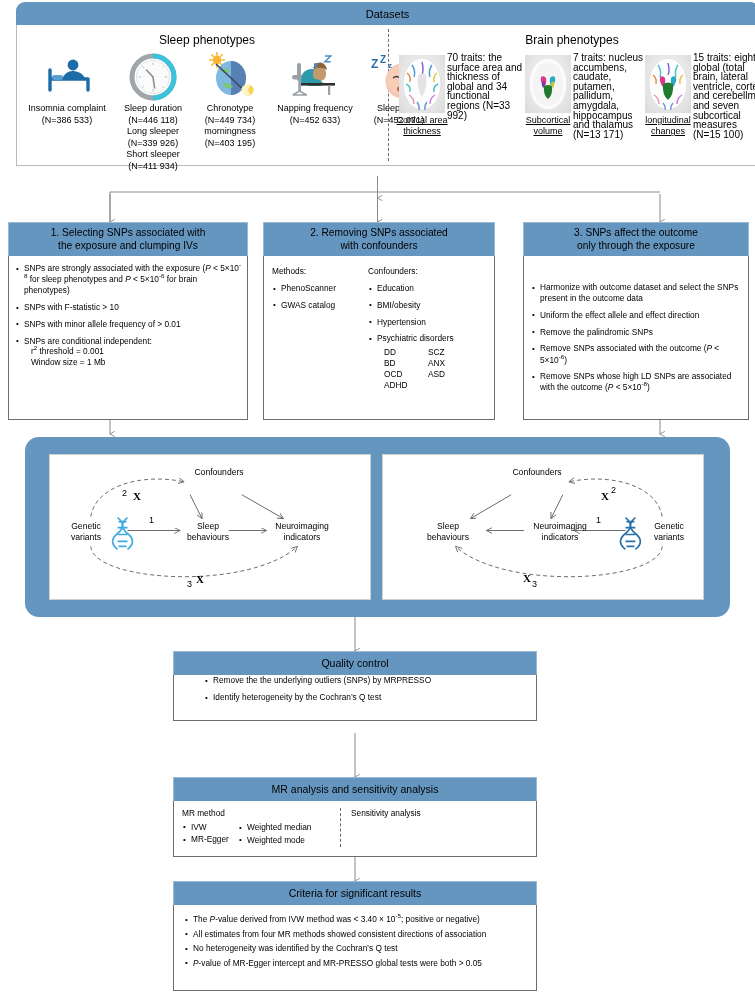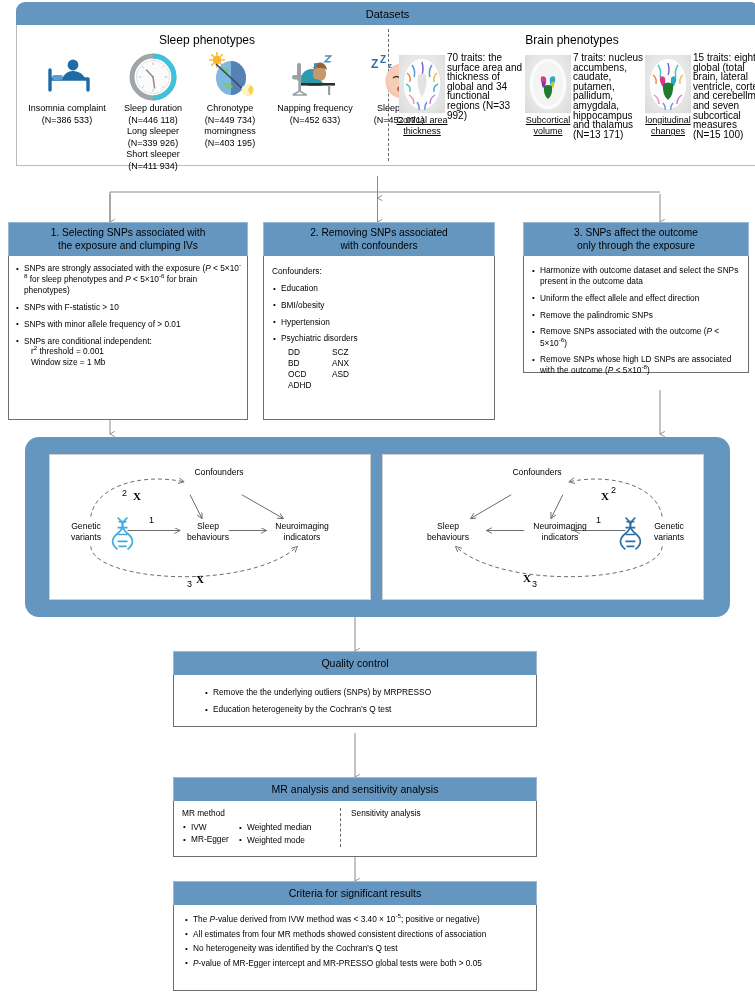--- a/index.html
+++ b/index.html
@@ -359,20 +359,27 @@
       <div class="indent" style="margin-top:-1px;">r<sup>2</sup> threshold = 0.001</div>
       <div class="indent">Window size = 1 Mb</div>
     </div>
   </div>
 
   <div class="step" style="left:263px; top:222px; width:232px;">
     <div class="hdr" style="white-space:pre-line">2. Removing SNPs associated
 with confounders</div>
     <div class="content" style="height:164px; padding:10px 8px;">
       <div style="display:flex;">
+        <div style="width:96px;">
+          <div style="margin-bottom:6px;">Methods:</div>
+          <ul class="bl">
+            <li>PhenoScanner</li>
+            <li>GWAS catalog</li>
+          </ul>
+        </div>
         <div style="flex:1;">
           <div style="margin-bottom:6px;">Confounders:</div>
           <ul class="bl">
             <li>Education</li>
             <li>BMI/obesity</li>
             <li>Hypertension</li>
             <li style="margin-bottom:2px;">Psychiatric disorders</li>
           </ul>
           <div style="display:flex; padding-left:16px; margin-top:1px;">
             <div style="width:44px;">
@@ -388,21 +395,21 @@
             </div>
           </div>
         </div>
       </div>
     </div>
   </div>
 
   <div class="step" style="left:523px; top:222px; width:226px;border-radius:9px;">
     <div class="hdr" style="white-space:pre-line">3. SNPs affect the outcome
 only through the exposure</div>
-    <div class="content" style="height:117px; padding:9px 7px;">
+    <div class="content" style="height:164px; padding:26px 7px;">
       <ul class="bl">
         <li>Harmonize with outcome dataset and select the SNPs present in the outcome data</li>
         <li>Uniform the effect allele and effect direction</li>
         <li>Remove the palindromic SNPs</li>
         <li>Remove SNPs associated with the outcome
           (<span class="ital">P</span> &lt; 5×10<sup>-6</sup>)</li>
         <li>Remove SNPs whose high LD SNPs are
           associated with the outcome (<span class="ital">P</span> &lt; 5×10<sup>-8</sup>)</li>
       </ul>
     </div>
@@ -480,24 +487,24 @@
       <div class="num" style="left:213px; top:60px;">1</div>
       <div class="xm" style="left:218px; top:35px;">X</div>
       <div class="num" style="left:228px; top:30px;">2</div>
       <div class="xm" style="left:140px; top:117px;">X</div>
       <div class="num" style="left:149px; top:124px;">3</div>
     </div>
   </div>
 
   <div class="wide" style="top:651px;">
     <div class="hdr">Quality control</div>
-    <div class="content" style="height:52px; padding-top:12px;">
+    <div class="content" style="height:46px; padding-top:0;">
       <ul class="bl" style="padding-left:20px;">
         <li>Remove the the underlying outliers (SNPs)  by MRPRESSO</li>
-        <li>Education heterogeneity  by the Cochran’s Q test</li>
+        <li>Identify heterogeneity  by the Cochran’s Q test</li>
       </ul>
     </div>
   </div>
 
   <div class="wide" style="top:777px;">
     <div class="hdr">MR analysis and sensitivity analysis</div>
     <div class="content" style="height:56px; padding:7px 8px;">
       <div class="mrcols">
         <div class="c" style="width:56px;">
           <div style="margin-bottom:2px;">MR method</div>

